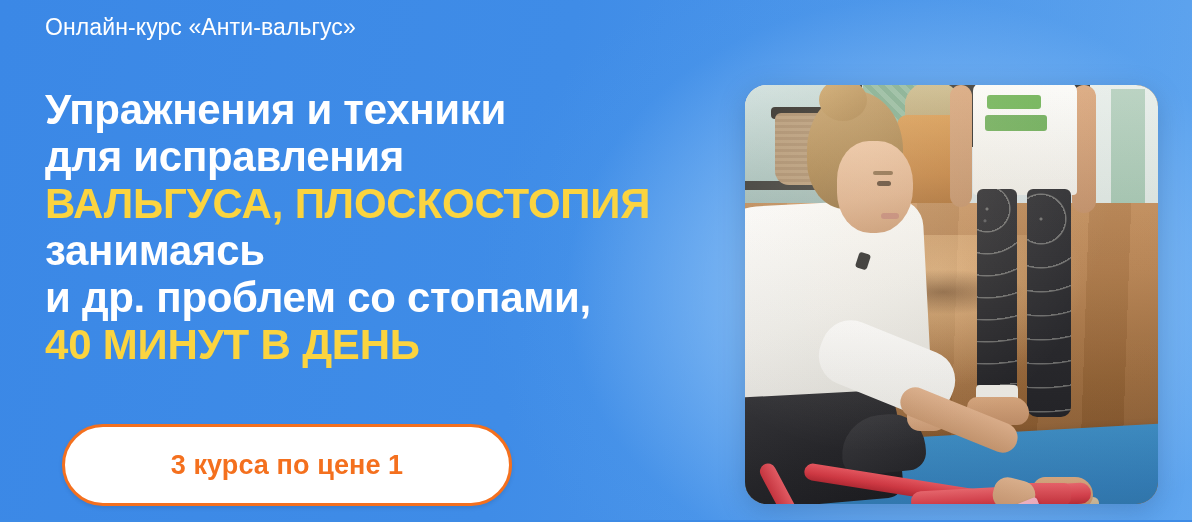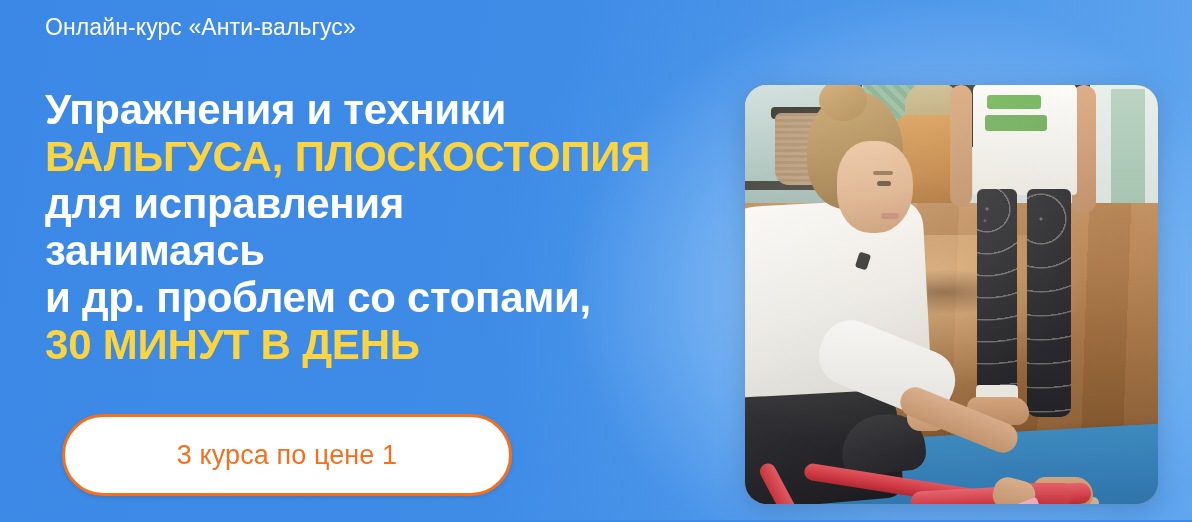--- a/index.html
+++ b/index.html
@@ -85,25 +85,26 @@
     display:flex;
     align-items:center;
     justify-content:center;
     width:450px;
     height:82px;
     background:#ffffff;
     border:3px solid #F4701E;
     border-radius:41px;
     color:#F4701E;
     font-size:27px;
-    font-weight:400;
+    font-weight:700;
     letter-spacing:0.1px;
     cursor:pointer;
     box-shadow:0 2px 4px rgba(0,0,0,0.10);
     font-family:"Liberation Sans", sans-serif;
+    margin-top:10px;
   }
 
   
   .photo-frame {
     position:absolute;
     left:745px;
     top:85px;
     width:413px;
     height:419px;
     border-radius:22px;
@@ -398,25 +399,25 @@
 <body>
 
 <div class="banner">
 
   <div class="left-col">
 
     <div class="eyebrow">Онлайн-курс «Анти-вальгус»</div>
 
     <div class="headline">
       <span class="hl-line">Упражнения и техники</span>
+      <span class="hl-line">для исправления</span>
       <span class="hl-line accent">ВАЛЬГУСА, ПЛОСКОСТОПИЯ</span>
-      <span class="hl-line">для исправления</span>
       <span class="hl-line">занимаясь</span>
       <span class="hl-line">и др. проблем со стопами,</span>
-      <span class="hl-line accent">30 МИНУТ В ДЕНЬ</span>
+      <span class="hl-line accent">40 МИНУТ В ДЕНЬ</span>
     </div>
 
     <div class="cta-wrap">
       <button class="cta-button">3 курса по цене 1</button>
     </div>
 
   </div>
 
   <div class="photo-frame">
     <div class="photo">

